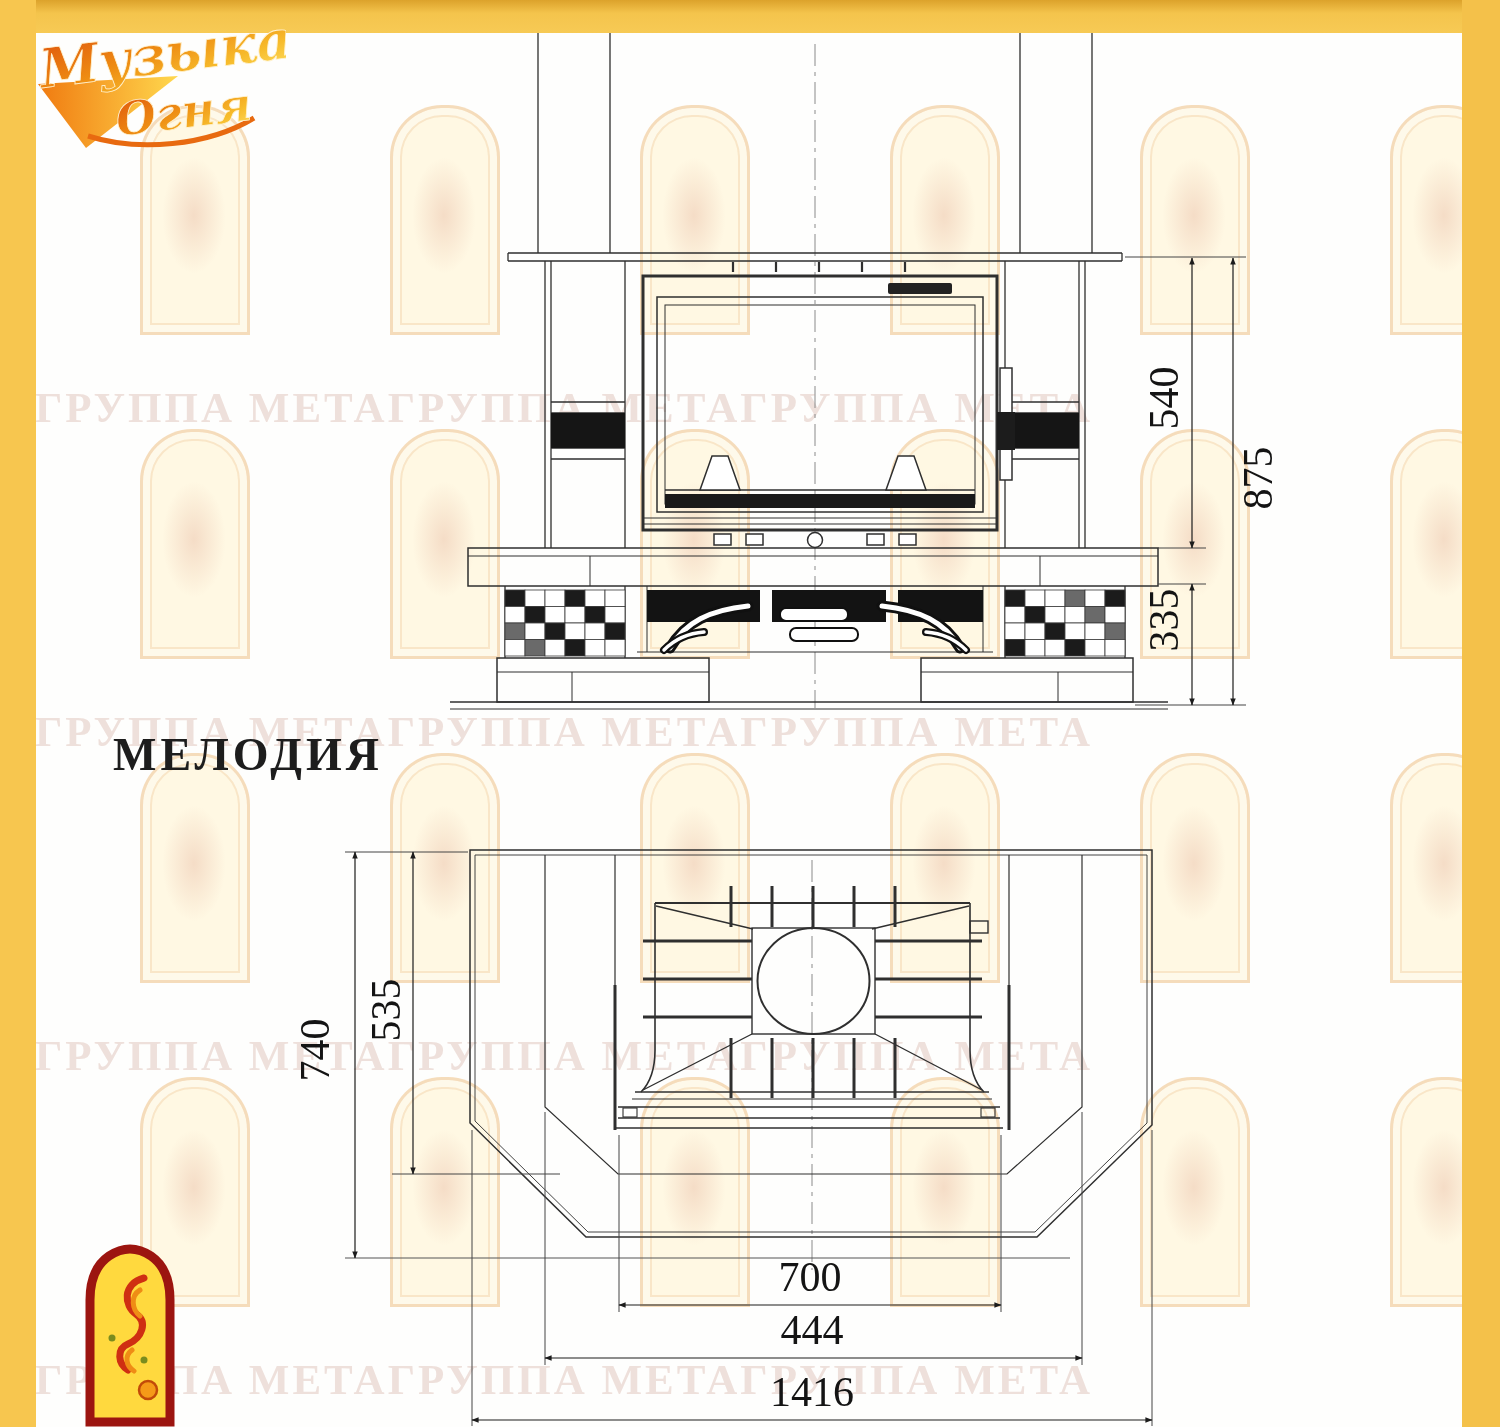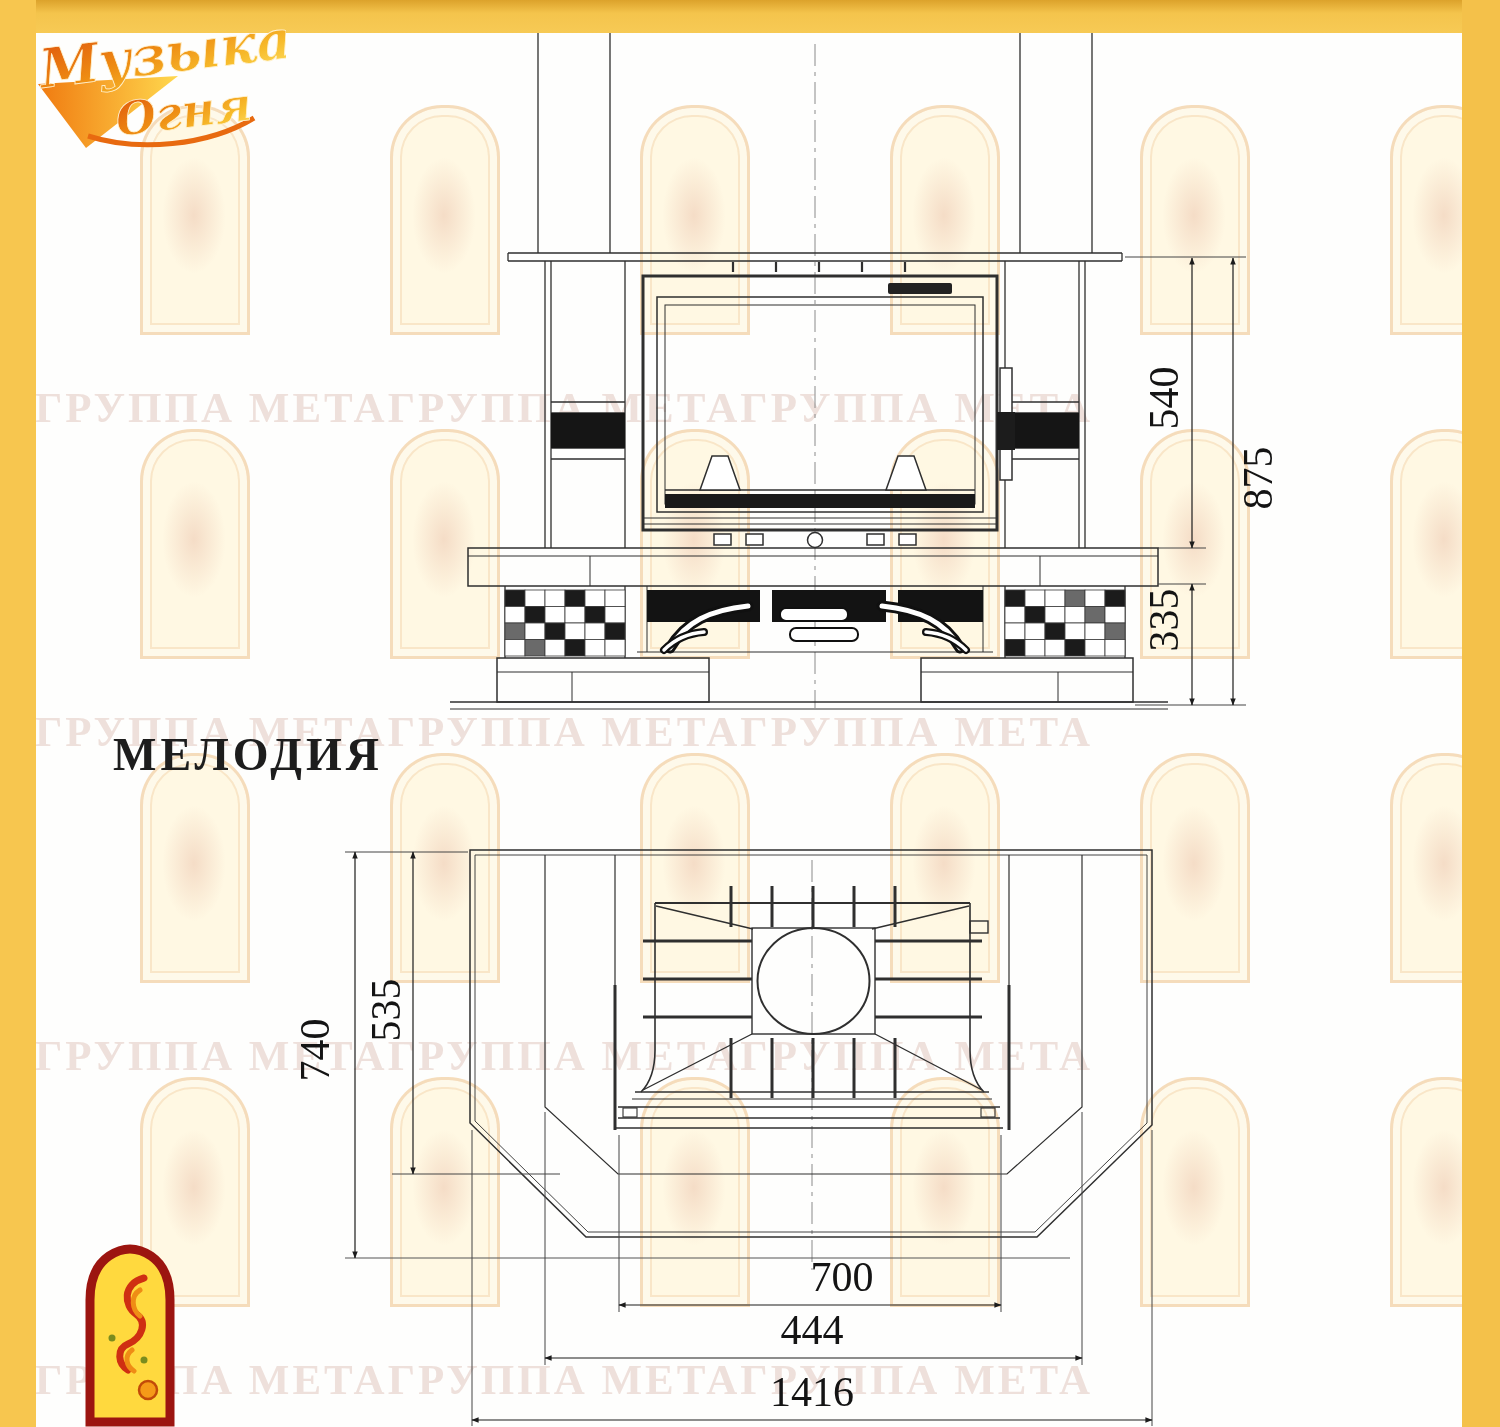--- a/index.html
+++ b/index.html
@@ -247,21 +247,21 @@
       <line x1="545" y1="1358" x2="1082" y2="1358" stroke="#1c1c1c" stroke-width="1.2" marker-start="url(#arr)" marker-end="url(#arr)"></line>
       <line x1="472" y1="1420" x2="1152" y2="1420" stroke="#1c1c1c" stroke-width="1.2" marker-start="url(#arr)" marker-end="url(#arr)"></line>
     </g>
   </svg>
 
   <div class="dim vert" style="left:1164px;top:398px">540</div>
   <div class="dim vert" style="left:1258px;top:478px">875</div>
   <div class="dim vert" style="left:1164px;top:620px">335</div>
   <div class="dim vert" style="left:315px;top:1050px">740</div>
   <div class="dim vert" style="left:386px;top:1010px">535</div>
-  <div class="dim" style="left:842px;top:1277px">700</div>
+  <div class="dim" style="left:810px;top:1277px">700</div>
   <div class="dim" style="left:812px;top:1330px">444</div>
   <div class="dim" style="left:812px;top:1392px">1416</div>
 
   <div class="title">МЕЛОДИЯ</div>
 
   <svg class="logo" width="260" height="145" viewBox="0 0 260 145">
     <defs>
       <linearGradient id="lg1" x1="0" y1="0" x2="1" y2="1">
         <stop offset="0" stop-color="#de520d"></stop>
           <stop offset="0.45" stop-color="#ee8c12"></stop>

